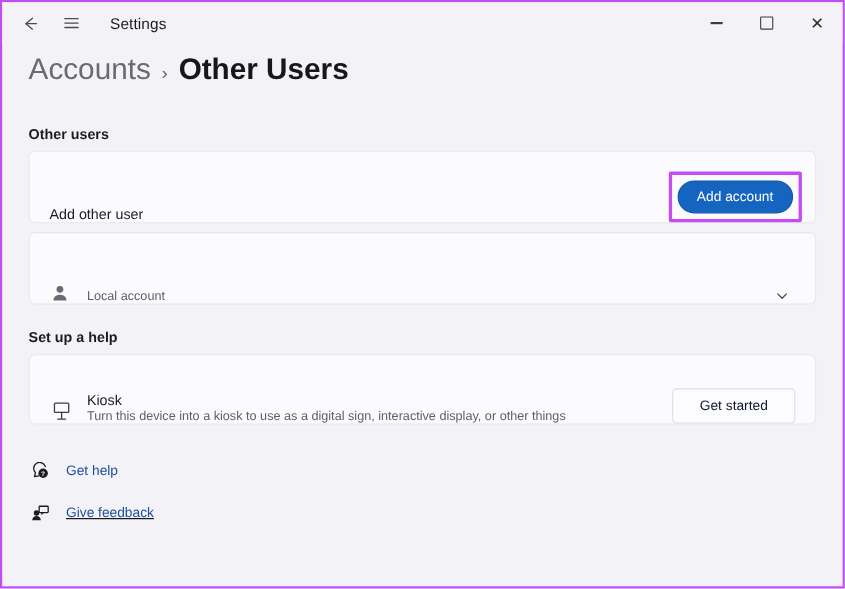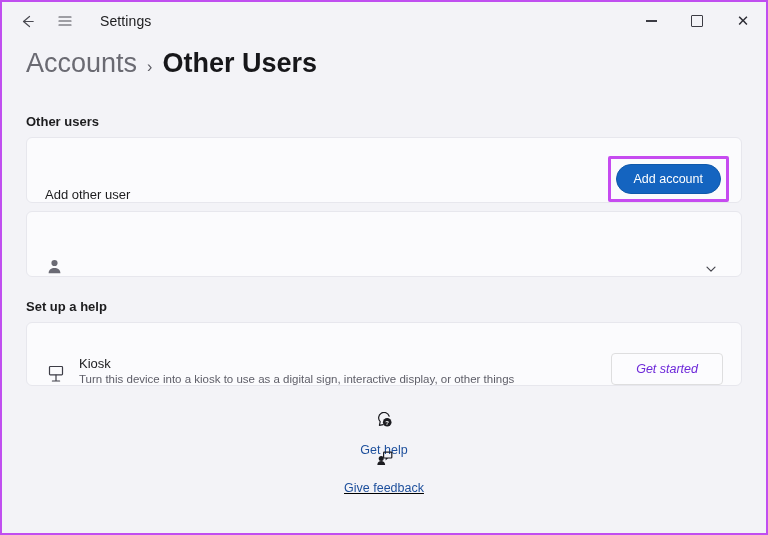--- a/index.html
+++ b/index.html
@@ -173,46 +173,44 @@
     border: 1px solid #1059ab;
     border-radius: 15px;
     padding: 8px 17px;
     line-height: 1;
     white-space: nowrap;
   }
 
   
   #get-started-button {
     background: #fcfcfe;
-    color: #6d28d9;
+    color: #0f172a;
     font-size: 12.5px;
     border: 1px solid #dededf;
     border-radius: 4px;
     padding: 9px 24px;
     line-height: 1;
     white-space: nowrap;
-    font-style: italic;
   }
 
   .chevron {
     color: #44444c;
     display: flex;
     align-items: center;
     justify-content: center;
     width: 24px;
   }
 
   
   #footer { margin-top: 26px; }
   .footer-link {
     display: flex;
     align-items: center;
     height: 32px;
     gap: 14px;
-    flex-direction: column;
   }
   .footer-link .fl-icon {
     width: 20px;
     display: flex;
     align-items: center;
     justify-content: center;
     color: #1b1b20;
     flex: 0 0 auto;
   }
   .footer-link .fl-text {
@@ -274,20 +272,21 @@
     </div>
 
     <div class="card" id="account-card">
       <div class="row-icon">
         <svg width="19" height="19" viewBox="0 0 19 19" aria-hidden="true">
           <circle cx="9.5" cy="6" r="3.1" fill="#6a6a74"></circle>
           <path d="M3.6 16.2 c0-3.3 2.7-5.2 5.9-5.2 s5.9 1.9 5.9 5.2 z" fill="#6a6a74"></path>
         </svg>
       </div>
       <div class="card-grow">
+        <div class="row-sub">Local account</div>
       </div>
       <div class="chevron">
         <svg width="14" height="14" viewBox="0 0 14 14" fill="none" aria-hidden="true">
           <path d="M3 5.2 L7 9.2 L11 5.2" stroke="#44444c" stroke-width="1.15" stroke-linecap="round" stroke-linejoin="round"></path>
         </svg>
       </div>
     </div>
 
     <div class="section-heading" id="kiosk-heading">Set up a help</div>
 

